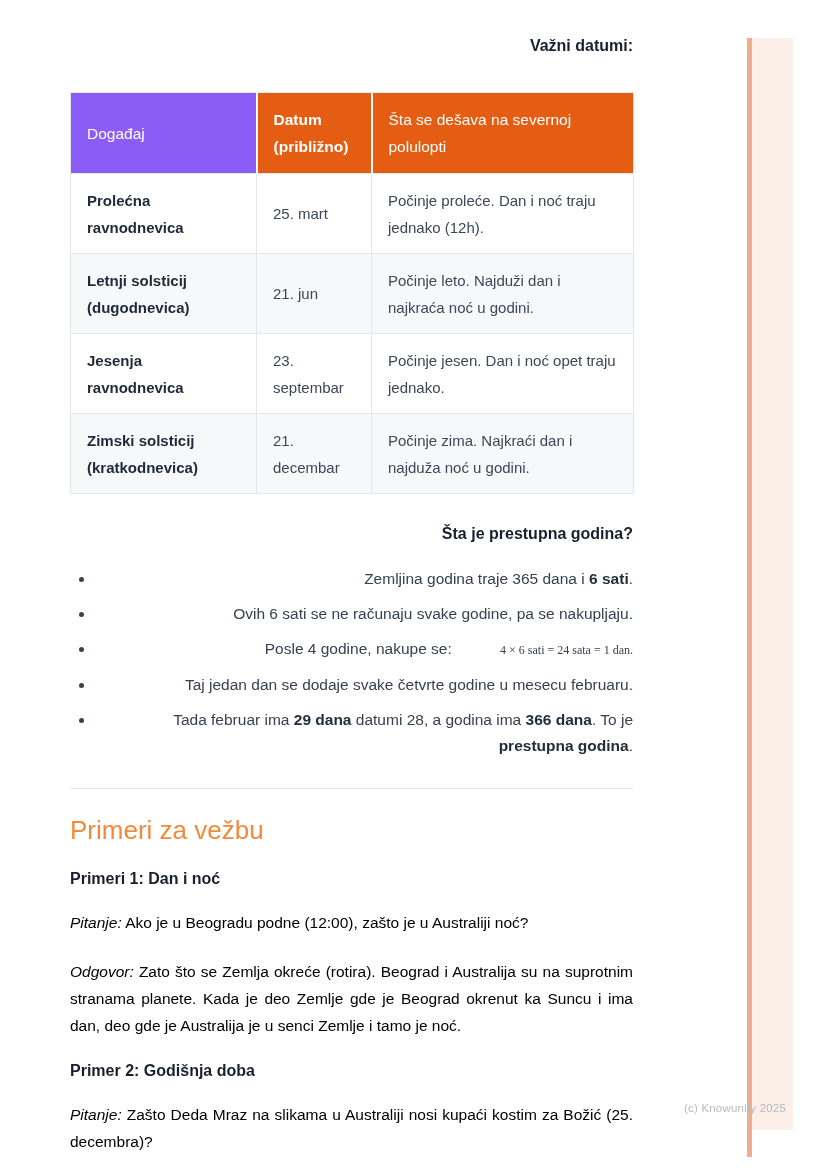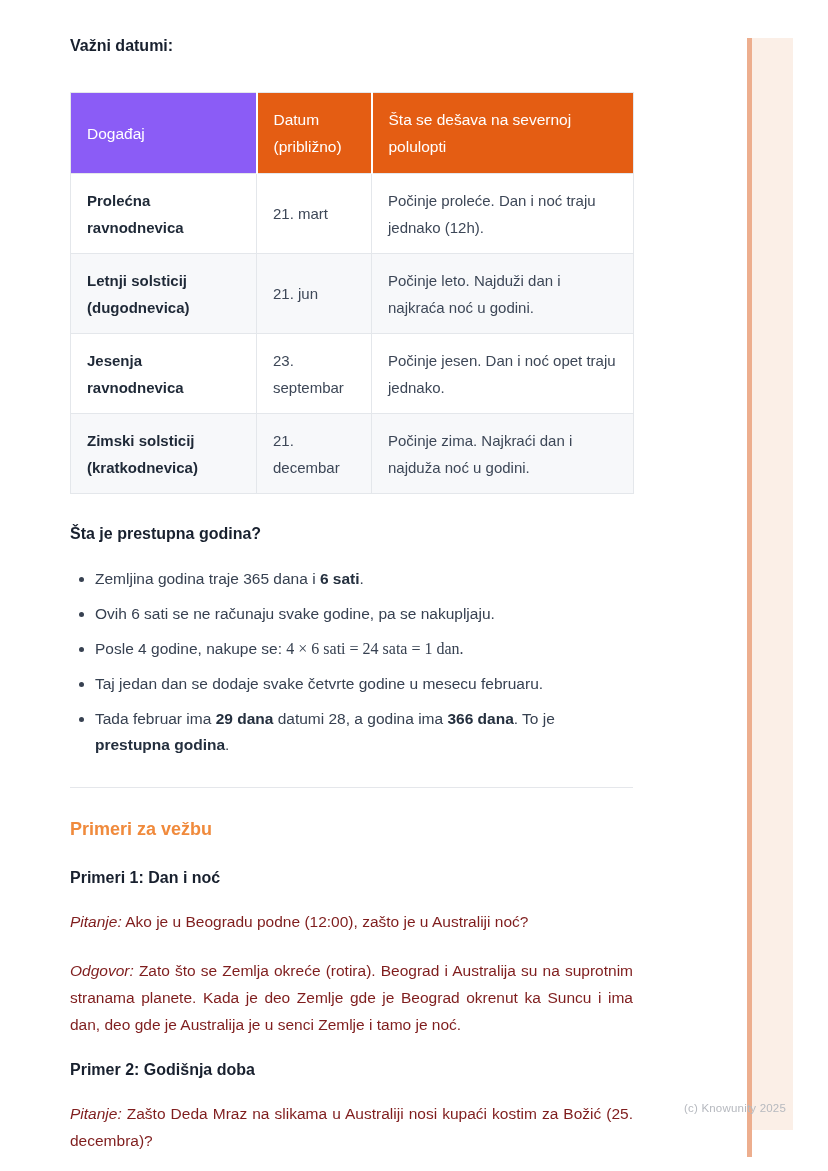--- a/index.html
+++ b/index.html
@@ -19,21 +19,21 @@
   .watermark {
     position: absolute; left: 684px; top: 1102px;
     font-size: 11.5px; color: #b6b9bf; z-index: 2; white-space: nowrap;
     letter-spacing: 0.2px;
   }
 
   .content { position: absolute; left: 70px; top: 36px; width: 563px; }
 
   .small-heading {
     font-size: 16px; font-weight: 700; color: #18202e;
-    margin: 0 0 36px; line-height: 20px;
+    margin: 0 0 36px; line-height: 20px; text-align: right;
   }
   .section-heading { margin: 30px 0 22px; }
 
   table.dates-table {
     width: 563px; border-collapse: collapse; table-layout: fixed;
     border: 1px solid #e4e7eb;
   }
   .dates-table th {
     color: #ffffff; font-weight: 500; font-size: 15.5px; text-align: left;
     padding: 13px 16px; height: 80px; vertical-align: middle; line-height: 27px;
@@ -43,32 +43,32 @@
   .dates-table td {
     border: 1px solid #e4e7eb;
     padding: 12px 16px; height: 80px; vertical-align: middle;
     font-size: 15px; line-height: 27px; color: #3d4757; background: #ffffff;
   }
   .dates-table tr.alt td { background: #f7f8fa; }
   .dates-table td.cell-event { font-weight: 700; color: #1f2937; }
 
   ul.bullets { margin: 0; padding-left: 25px; }
   ul.bullets li {
-    font-size: 15.5px; line-height: 26px; margin-bottom: 9px; color: #374151;
+    font-size: 15.5px; line-height: 26px; margin-bottom: 9px; color: #374151; text-align: right;
   }
   .bold { font-weight: 700; color: #242f3e; }
-  .serif { font-family: "Liberation Serif", "DejaVu Serif", serif; font-size: 16px; }
+  .serif { font-family: "Liberation Serif", "DejaVu Serif", serif; font-size: 12px; margin-left: 44px; }
 
   hr.divider { border: none; border-top: 1px solid #e5e7eb; margin: 29px 0 26px; }
 
-  .orange-heading { font-size: 18px; font-weight: 700; margin: 0 0 24px; line-height: 30px; }
+  .orange-heading { font-size: 26px; font-weight: 400; margin: 0 0 24px; line-height: 30px; }
 
   .example-title { font-size: 16px; font-weight: 700; color: #18202e; margin: 2px 0 20px; line-height: 20px; }
 
-  .para { font-size: 15.5px; line-height: 27px; margin: 0 0 22px; color: #7f1d1d; }
+  .para { font-size: 15.5px; line-height: 27px; margin: 0 0 22px; color: #000000; }
   .justify { text-align: justify; }
   .lbl { font-style: italic; }
 </style>
 </head>
 <body>
 
 <div class="accent-line" style="background-color: rgb(237, 174, 142);"></div>
 <div class="accent-panel" style="background-color: rgb(251, 239, 231);"></div>
 <div class="watermark">(c) Knowunity 2025</div>
 
@@ -78,28 +78,28 @@
 
   <table class="dates-table">
     <colgroup>
       <col style="width:186px">
         <col style="width:115px">
         <col style="width:262px">
     </colgroup>
     <thead>
       <tr>
         <th style="background-color: #8b5cf6; color: rgb(255, 255, 255);">Događaj</th>
-        <th style="background-color: rgb(228, 93, 19); color: rgb(255, 255, 255);">Datum (približno)</th>
+        <th style="background-color: rgb(228, 93, 19); color: rgb(255, 255, 255); font-weight: bold;">Datum (približno)</th>
         <th style="background-color: rgb(228, 93, 19); color: rgb(255, 255, 255);">Šta se dešava na severnoj polulopti</th>
       </tr>
     </thead>
     <tbody>
         <tr>
           <td class="cell-event">Prolećna ravnodnevica</td>
-          <td class="cell-date">21. mart</td>
+          <td class="cell-date">25. mart</td>
           <td class="cell-description">Počinje proleće. Dan i noć traju jednako (12h).</td>
         </tr>
         <tr class="alt">
           <td class="cell-event">Letnji solsticij (dugodnevica)</td>
           <td class="cell-date">21. jun</td>
           <td class="cell-description">Počinje leto. Najduži dan i najkraća noć u godini.</td>
         </tr>
         <tr>
           <td class="cell-event">Jesenja ravnodnevica</td>
           <td class="cell-date">23. septembar</td>

